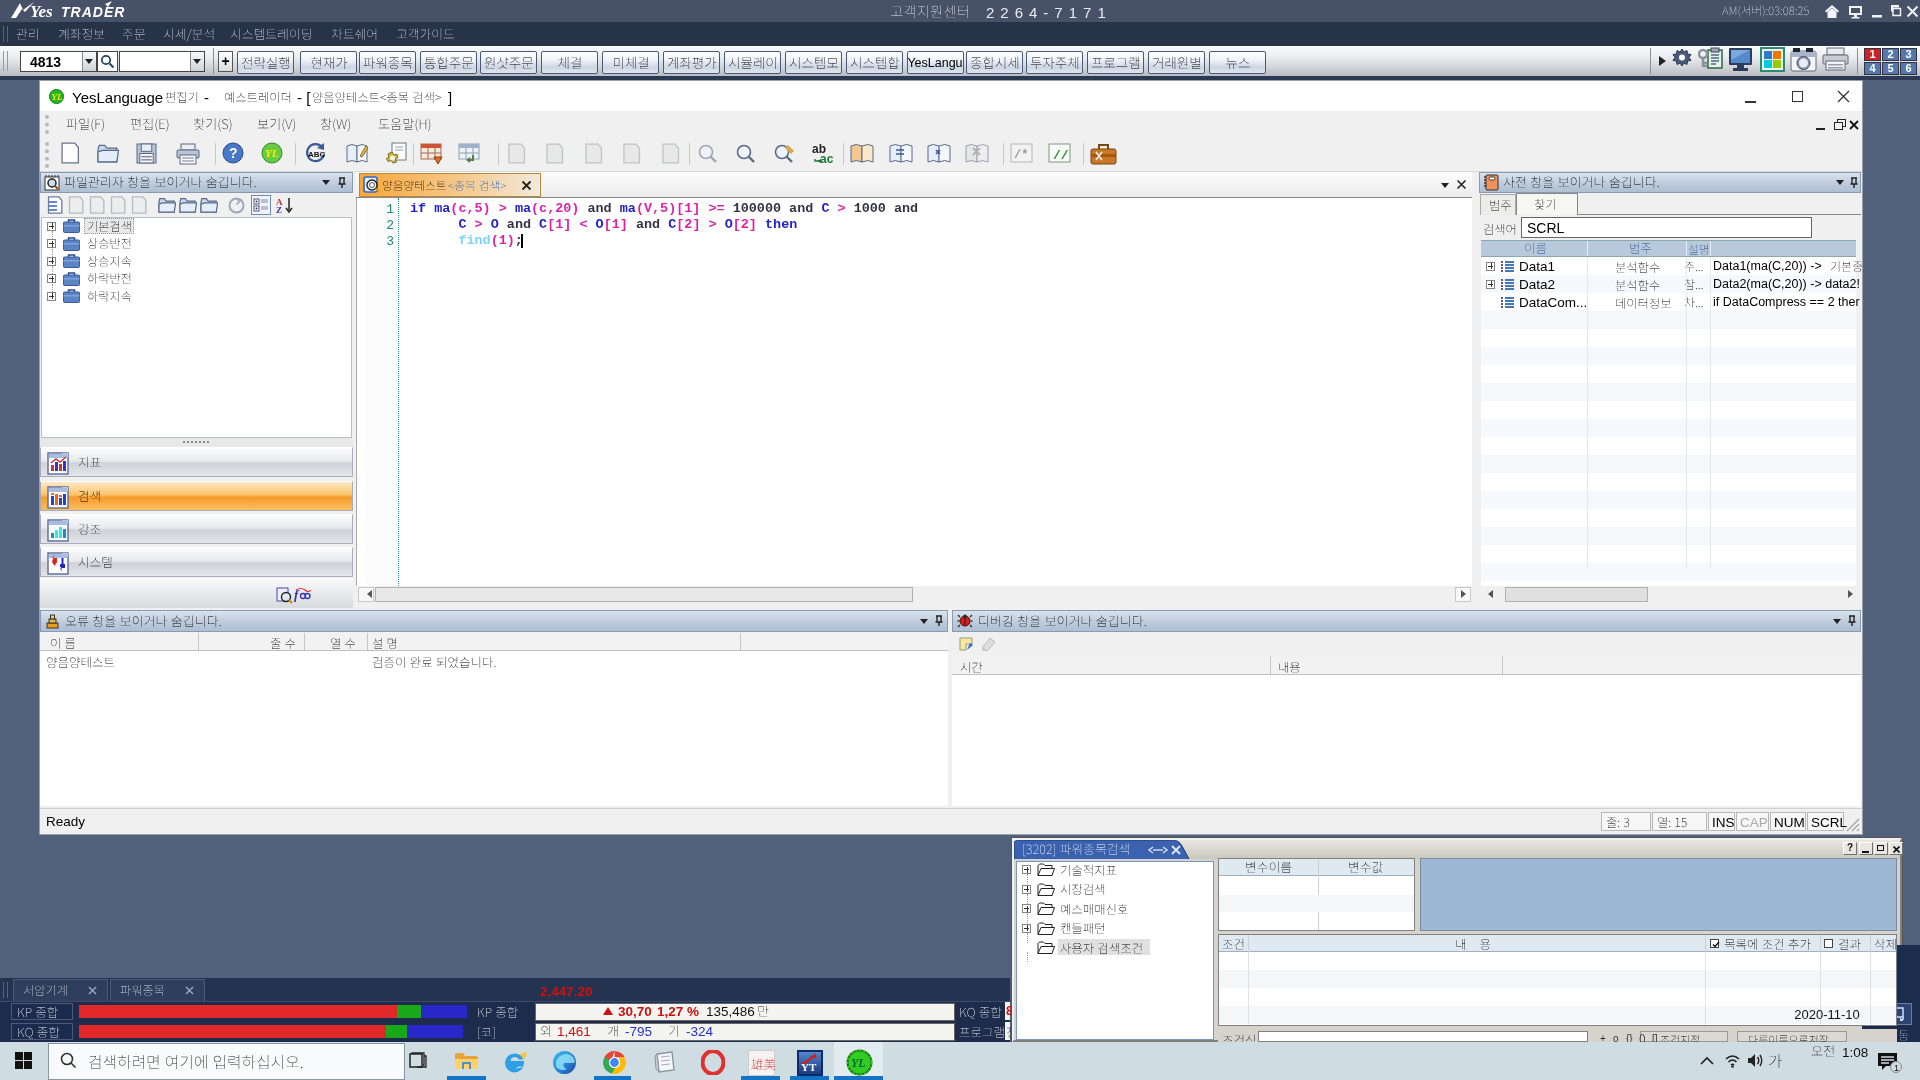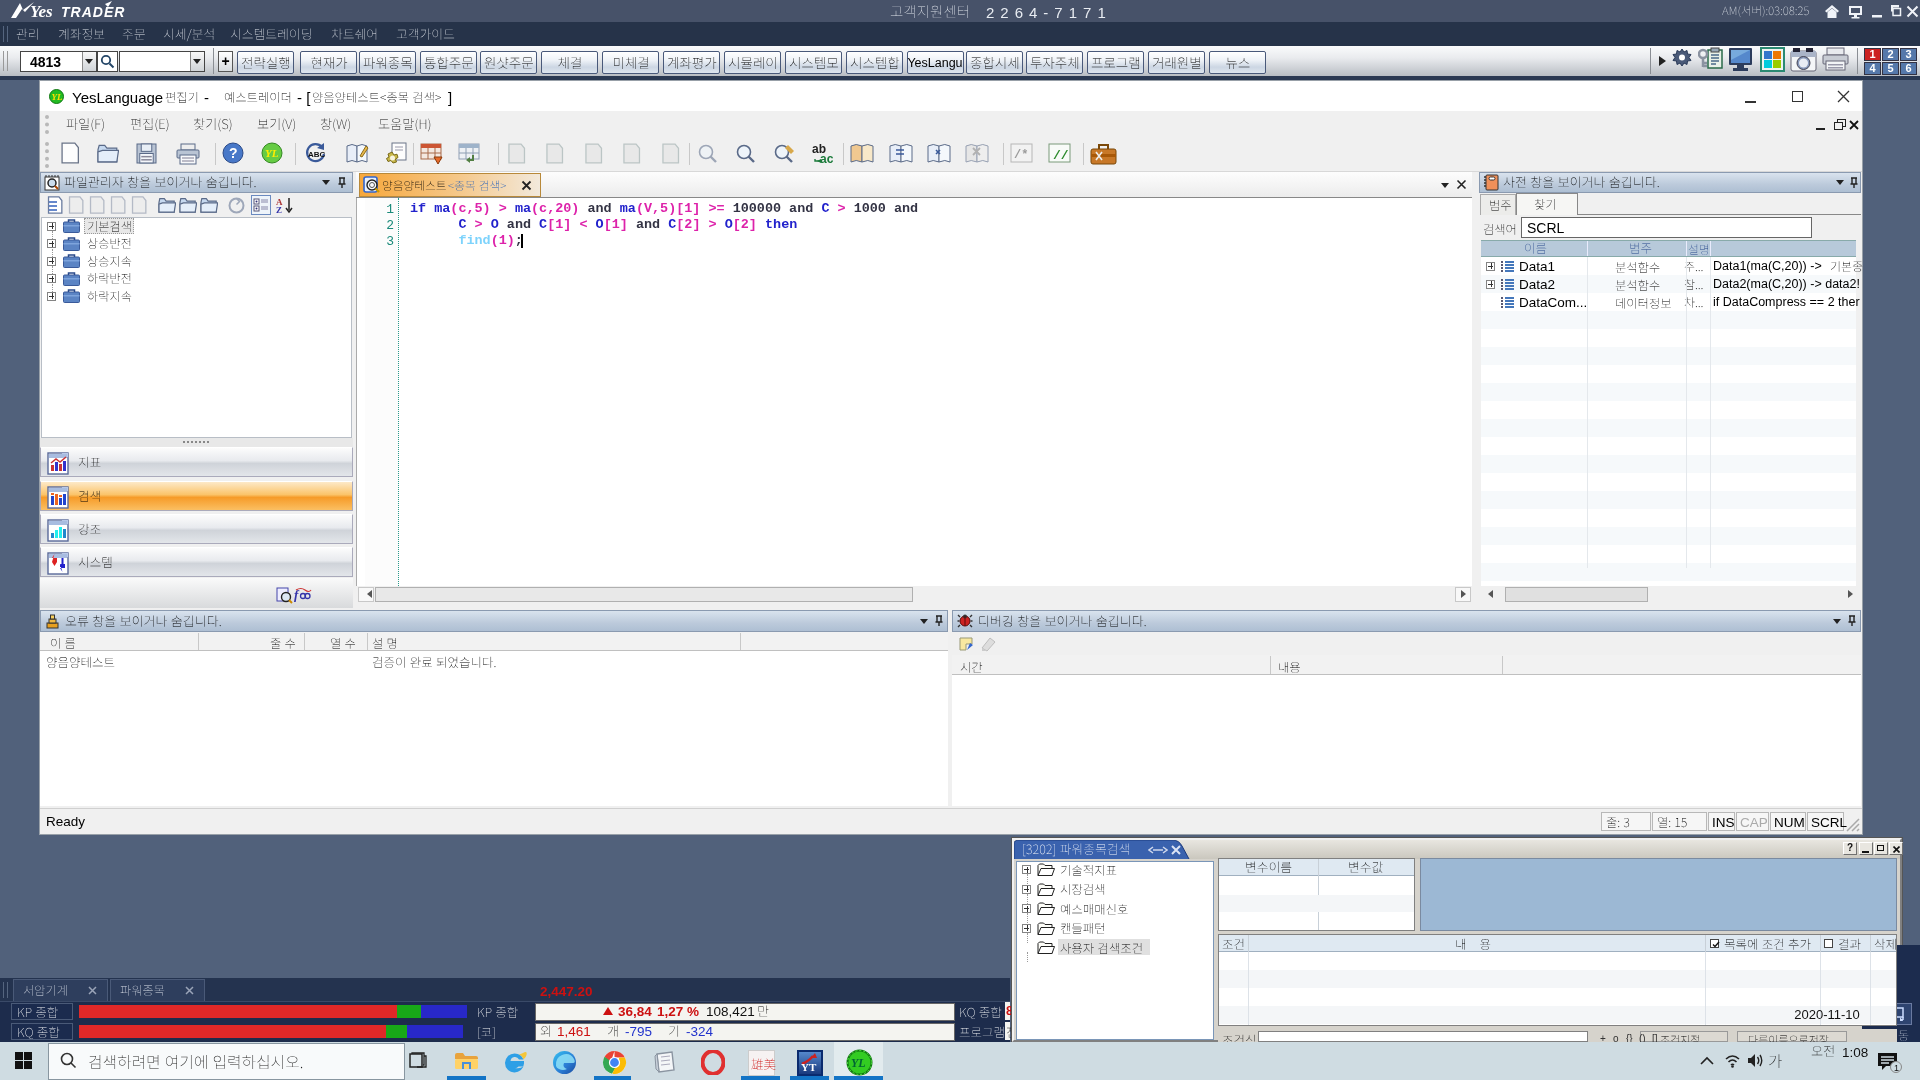--- a/index.html
+++ b/index.html
@@ -1448,23 +1448,23 @@
 <div class="a" style="left:477px;top:1024px">
     <svg width="19" height="16" style="fill:#fff">
       <path transform="translate(0.0,13) scale(0.01250,-0.01250)" d="M110 -167V780H278V754H138V-142H278V-167Z"></path>
       <path transform="translate(3.7,13) scale(0.01250,-0.01250)" d="M160 717H724V687H160ZM59 103H856V73H59ZM709 717H740V626Q740 572 738 513Q737 454 730 386Q724 317 708 232L674 237Q700 359 704 452Q709 546 709 626ZM722 506V480L146 446L138 477ZM398 349H430V92H398Z"></path>
       <path transform="translate(15.2,13) scale(0.01250,-0.01250)" d="M21 -167V-142H161V754H21V780H189V-167Z"></path>
     </svg>
   </div>
 <div class="a" style="left:535px;top:1023px;width:420px;height:18px;background:#f4f4f0;border:1px solid #666"></div>
 <div class="a" style="left:540px;top:991px;transform:translate(0,-50%);font:bold 13.5px 'Liberation Sans',sans-serif;color:#cc1111;white-space:pre">2,447.20</div>
 <div class="a" style="left:603px;top:1007px;width:0;height:0;border:5px solid transparent;border-bottom:8px solid #cc1111;border-top:none"></div>
-<div class="a" style="left:618px;top:1011px;transform:translate(0,-50%);font:bold 13.5px 'Liberation Sans',sans-serif;color:#cc1111;white-space:pre">36,84</div>
+<div class="a" style="left:618px;top:1011px;transform:translate(0,-50%);font:bold 13.5px 'Liberation Sans',sans-serif;color:#cc1111;white-space:pre">30,70</div>
 <div class="a" style="left:657px;top:1011px;transform:translate(0,-50%);font:bold 13.5px 'Liberation Sans',sans-serif;color:#cc1111;white-space:pre">1,27 %</div>
-<div class="a" style="left:706px;top:1011px;transform:translate(0,-50%);font:normal 13.5px 'Liberation Sans',sans-serif;color:#111;white-space:pre">108,421</div>
+<div class="a" style="left:706px;top:1011px;transform:translate(0,-50%);font:normal 13.5px 'Liberation Sans',sans-serif;color:#111;white-space:pre">135,486</div>
 <div class="a" style="left:757px;top:1003px">
     <svg width="12" height="17" style="fill:#111">
       <path transform="translate(0.0,13) scale(0.01300,-0.01300)" d="M107 729H497V339H107ZM466 700H138V368H466ZM701 817H734V166H701ZM720 533H878V504H720ZM205 -13H782V-43H205ZM205 226H237V-18H205Z"></path>
     </svg>
   </div>
 <div class="a" style="left:959px;top:1004px">
     <svg width="43" height="16" style="fill:#fff">
       <path transform="translate(0.0,13) scale(0.01250,-0.01250)" d="M110 0V726H147V310H149L516 726H563L330 460L594 0H550L302 431L147 256V0Z"></path>
       <path transform="translate(7.6,13) scale(0.01250,-0.01250)" d="M357 -13Q271 -13 204 34Q138 81 100 166Q62 251 62 365Q62 480 100 564Q138 647 204 693Q271 739 357 739Q443 739 510 693Q576 647 614 564Q652 480 652 365Q652 251 614 166Q576 81 510 34Q443 -13 357 -13ZM357 20Q434 20 492 63Q549 106 581 184Q613 261 613 365Q613 469 581 545Q549 621 492 662Q434 704 357 704Q281 704 223 662Q165 621 133 545Q101 469 101 365Q101 261 133 184Q165 106 223 63Q281 20 357 20ZM566 -168Q505 -168 458 -146Q410 -124 378 -86Q346 -47 330 0H372Q387 -41 414 -70Q442 -100 482 -116Q521 -131 570 -131Q595 -131 612 -128Q629 -126 642 -122L651 -156Q638 -160 615 -164Q592 -168 566 -168Z"></path>
       <path transform="translate(19.8,13) scale(0.01250,-0.01250)" d="M442 505H474V335H442ZM59 359H856V329H59ZM458 233Q598 233 677 194Q756 156 756 85Q756 14 677 -24Q598 -63 458 -63Q318 -63 239 -24Q160 14 160 85Q160 156 239 194Q318 233 458 233ZM458 204Q338 204 266 172Q193 140 193 85Q193 30 266 -2Q338 -34 458 -34Q578 -34 650 -2Q723 30 723 85Q723 140 650 172Q578 204 458 204ZM442 754H471V723Q471 678 449 640Q427 603 390 574Q353 545 308 524Q263 502 216 488Q169 474 128 467L114 495Q151 500 194 512Q238 525 282 544Q326 564 362 590Q398 617 420 650Q442 683 442 723ZM446 754H474V723Q474 684 496 650Q518 617 554 590Q591 564 634 544Q678 525 722 512Q766 500 802 495L788 467Q747 474 700 488Q654 502 609 524Q564 545 527 574Q490 604 468 641Q446 678 446 723ZM133 771H784V742H133Z"></path>

